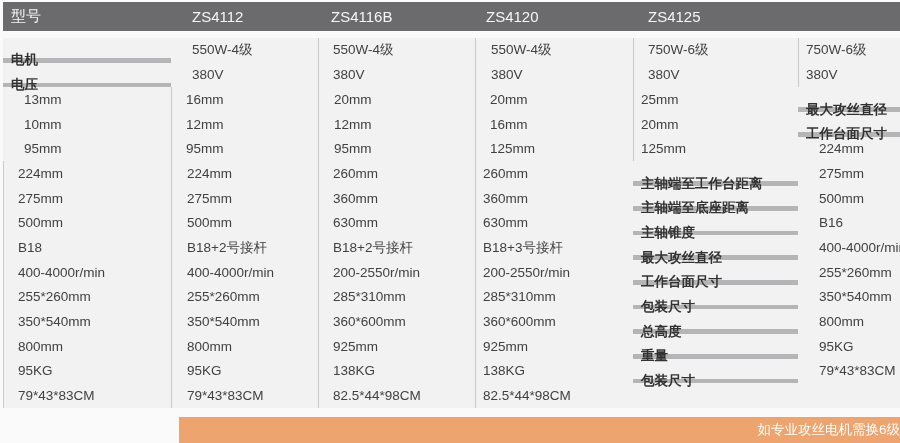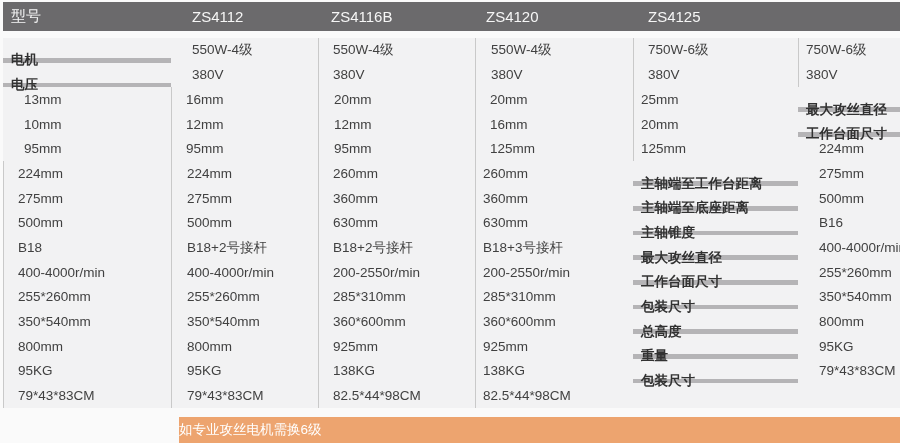--- a/index.html
+++ b/index.html
@@ -64,21 +64,21 @@
   .vcell.c4 { padding-left:14px; border-left:1px solid #c9c9c9; }
   .vcell.c5 { padding-left:7px;  border-left:1px solid #c9c9c9; }
   
   .footbar {
     margin-top:9px;
     margin-left:176px;
     width:721px; height:26px;
     background:#eda46f;
     color:#ffffff;
     font-size:13.5px;
-    display:flex; align-items:center; justify-content:flex-start;
+    display:flex; align-items:center; justify-content:flex-end;
     white-space:nowrap;
   }
 </style>
 </head>
 <body>
 
 <div class="page">
 
   <div class="spec-header">
       <div class="hcell c0">型号</div>

